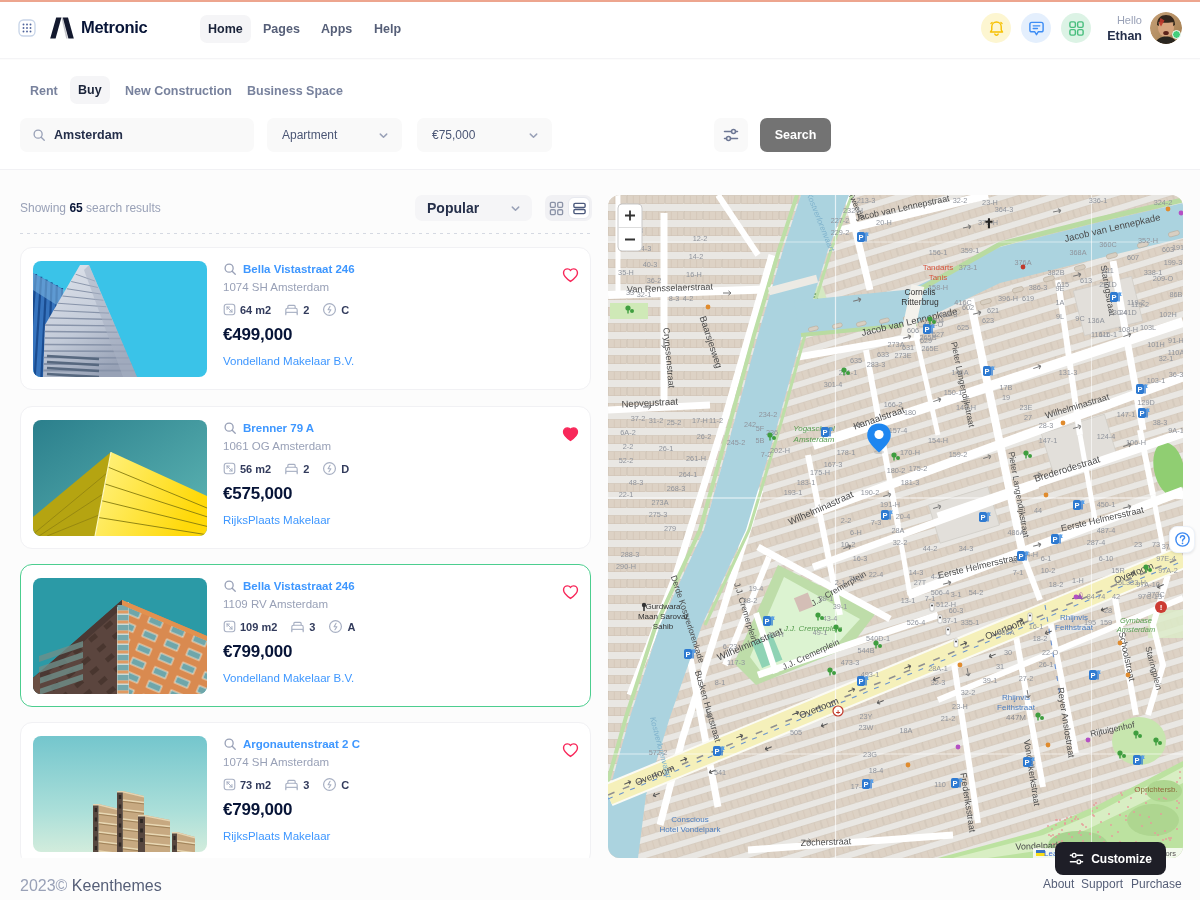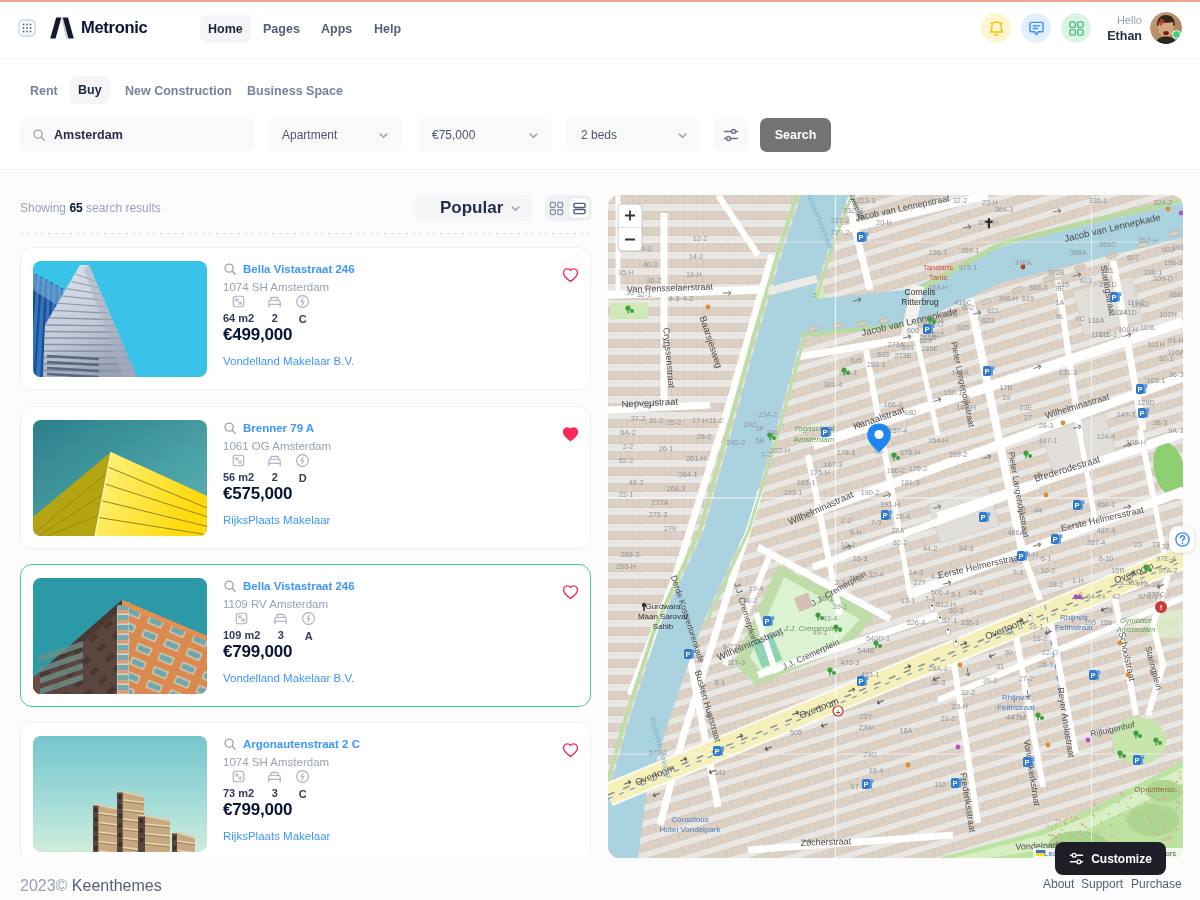--- a/index.html
+++ b/index.html
@@ -16,21 +16,21 @@
 .sel { font-size:12px; color:#4b5675; padding-left:15px; justify-content:space-between; }
 .sel .chev { margin-right:13px; display:flex; }
 .card { position:absolute; background:#ffffff; border-radius:12px; }
 .thumb { position:absolute; left:12px; top:13px; width:174px; height:116px; border-radius:8px; overflow:hidden; }
 .thumb svg { display:block; }
 .cbody { position:absolute; left:202px; top:14px; }
 .trow { display:flex; align-items:center; gap:6px; height:14px; }
 .ttl { font-size:11.5px; font-weight:600; color:#3e97ff; }
 .addr { margin-top:5px; font-size:11.5px; color:#99a1b7; }
 .stats { margin-top:9px; display:flex; align-items:center; gap:13px; height:15px; }
-.st { display:flex; align-items:center; gap:4px;flex-direction:column; }
+.st { display:flex; align-items:center; gap:4px; }
 .st b { font-size:11px; font-weight:600; color:#323b5c; }
 .price { margin-top:8px; font-size:17px; font-weight:700; color:#071437; letter-spacing:-0.2px; }
 .agency { margin-top:10px; font-size:11.5px; font-weight:500; color:#3e97ff; }
 .heart { position:absolute; right:11px; top:19px; }
 #maparea { position:absolute; left:608px; top:195px; width:575px; height:663px; border-radius:12px; overflow:hidden; background:#e9e7e3; }
 #customize { position:absolute; left:1055px; top:842px; width:111px; height:33px; background:#1e1e27; border-radius:8px;
   display:flex; align-items:center; justify-content:center; gap:7px; color:#fff; font-size:12px; font-weight:600; z-index:30; }
 #qbtn { position:absolute; left:1169px; top:526px; width:26px; height:27px; background:#ffffff; border:1px solid #eef3fa; border-radius:8px;
   display:flex; align-items:center; justify-content:center; box-shadow:0 1px 3px rgba(0,0,0,0.1); z-index:30; }
 #footer { position:absolute; left:0; top:869px; width:1200px; height:31px; }
@@ -127,43 +127,35 @@
       </span>
     </div>
   <div class="inpt sel" style="left:417px;width:135px;">
       <span>€75,000</span>
       <span class="chev">
         <svg width="11" height="11" viewBox="0 0 12 12" fill="none">
           <path d="M2.5 4.5L6 8l3.5-3.5" stroke="#99a1b7" stroke-width="1.6" stroke-linecap="round" stroke-linejoin="round"></path>
         </svg>
       </span>
     </div>
-  <div class="inpt sel" style="left:566px;width:135px;">
-      <span>2 beds</span>
-      <span class="chev">
-        <svg width="11" height="11" viewBox="0 0 12 12" fill="none">
-          <path d="M2.5 4.5L6 8l3.5-3.5" stroke="#99a1b7" stroke-width="1.6" stroke-linecap="round" stroke-linejoin="round"></path>
-        </svg>
-      </span>
-    </div>
   <div class="inpt" style="left:714px;width:34px;justify-content:center;">
       <svg width="16" height="16" viewBox="0 0 16 16" fill="none">
         <path d="M1.5 4.5h7M12.5 4.5h2M1.5 11.5h2M7.5 11.5h7" stroke="#6d7794" stroke-width="1.5" stroke-linecap="round"></path>
         <circle cx="10.5" cy="4.5" r="2" stroke="#6d7794" stroke-width="1.5"></circle>
         <circle cx="5.5" cy="11.5" r="2" stroke="#6d7794" stroke-width="1.5"></circle>
       </svg>
     </div>
   <div class="inpt" style="left:760px;width:71px;background:#737373;justify-content:center;">
     <span style="font-size:12.5px;font-weight:600;color:#fff;">Search</span>
   </div>
 </div>
 
 <div class="abs" style="left:20px;top:201px;font-size:12px;color:#99a1b7;">Showing <b style="color:#071437;">65</b> search results</div>
 <div class="abs" style="left:415px;top:195px;width:117px;height:26px;background:#f5f5f7;border-radius:7px;display:flex;align-items:center;justify-content:space-between;">
-  <span style="margin-left:25px;font-size:17px;font-weight:600;color:#252f4a;">Popular</span>
+  <span style="margin-left:12px;font-size:14px;font-weight:600;color:#252f4a;">Popular</span>
   <span style="margin-right:11px;display:flex;">
       <svg width="11" height="11" viewBox="0 0 12 12" fill="none">
         <path d="M2.5 4.5L6 8l3.5-3.5" stroke="#99a1b7" stroke-width="1.6" stroke-linecap="round" stroke-linejoin="round"></path>
       </svg>
     </span>
 </div>
 <div class="abs" style="left:545px;top:195px;width:47px;height:26px;background:#f1f1f4;border-radius:7px;display:flex;align-items:center;">
   <span style="width:23px;display:flex;justify-content:center;">
       <svg width="15" height="15" viewBox="0 0 16 16" fill="none">
         <rect x="1.5" y="1.5" width="5.2" height="5.2" rx="1.2" stroke="#8b93a7" stroke-width="1.4"></rect>

